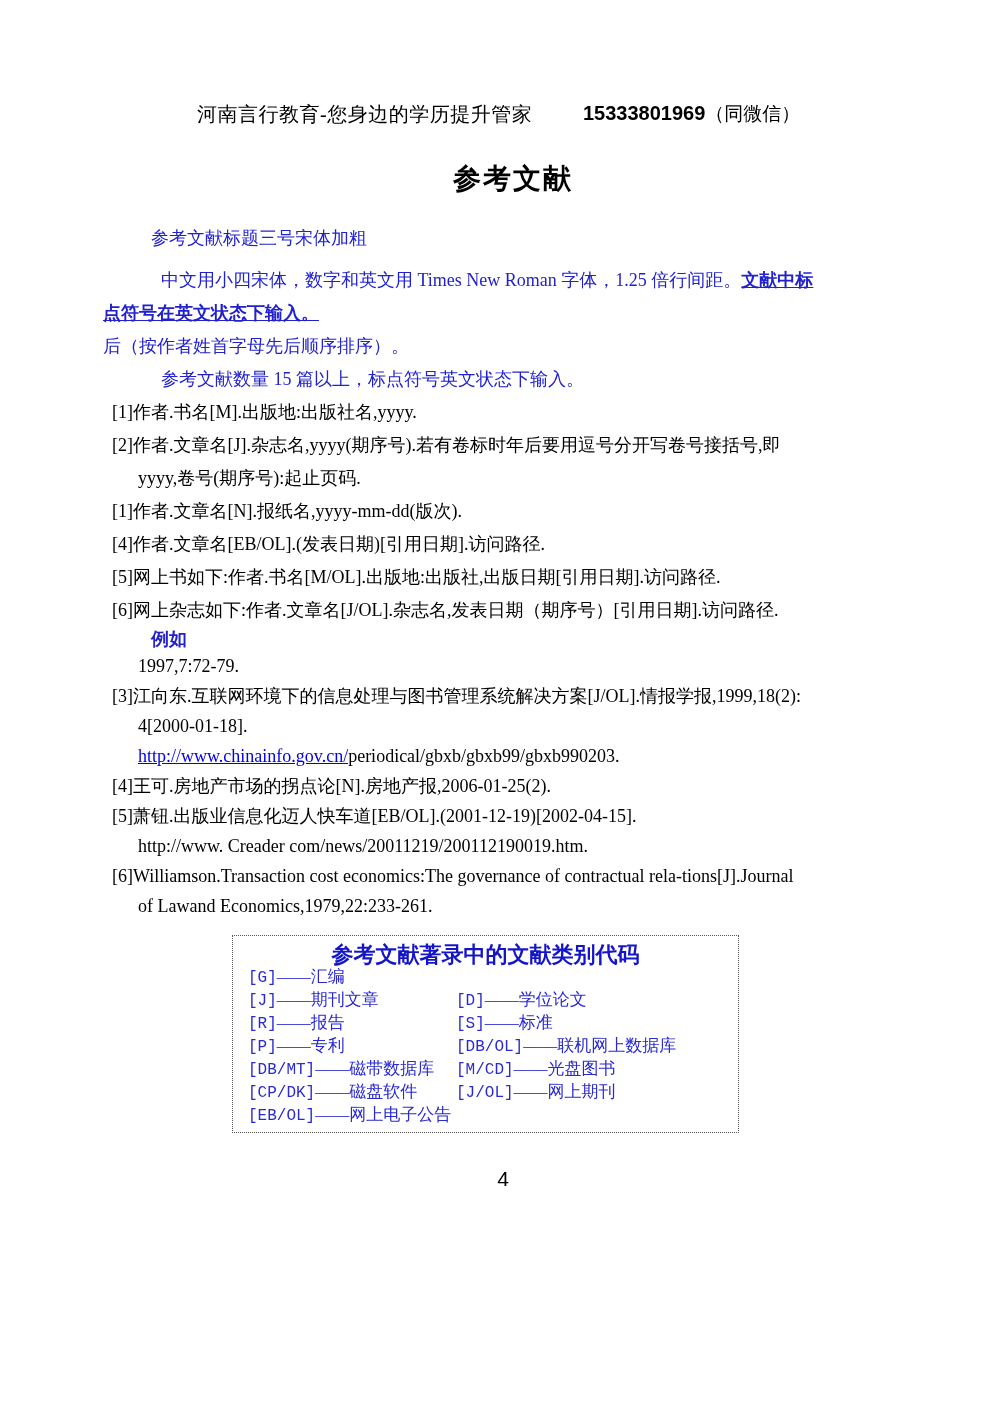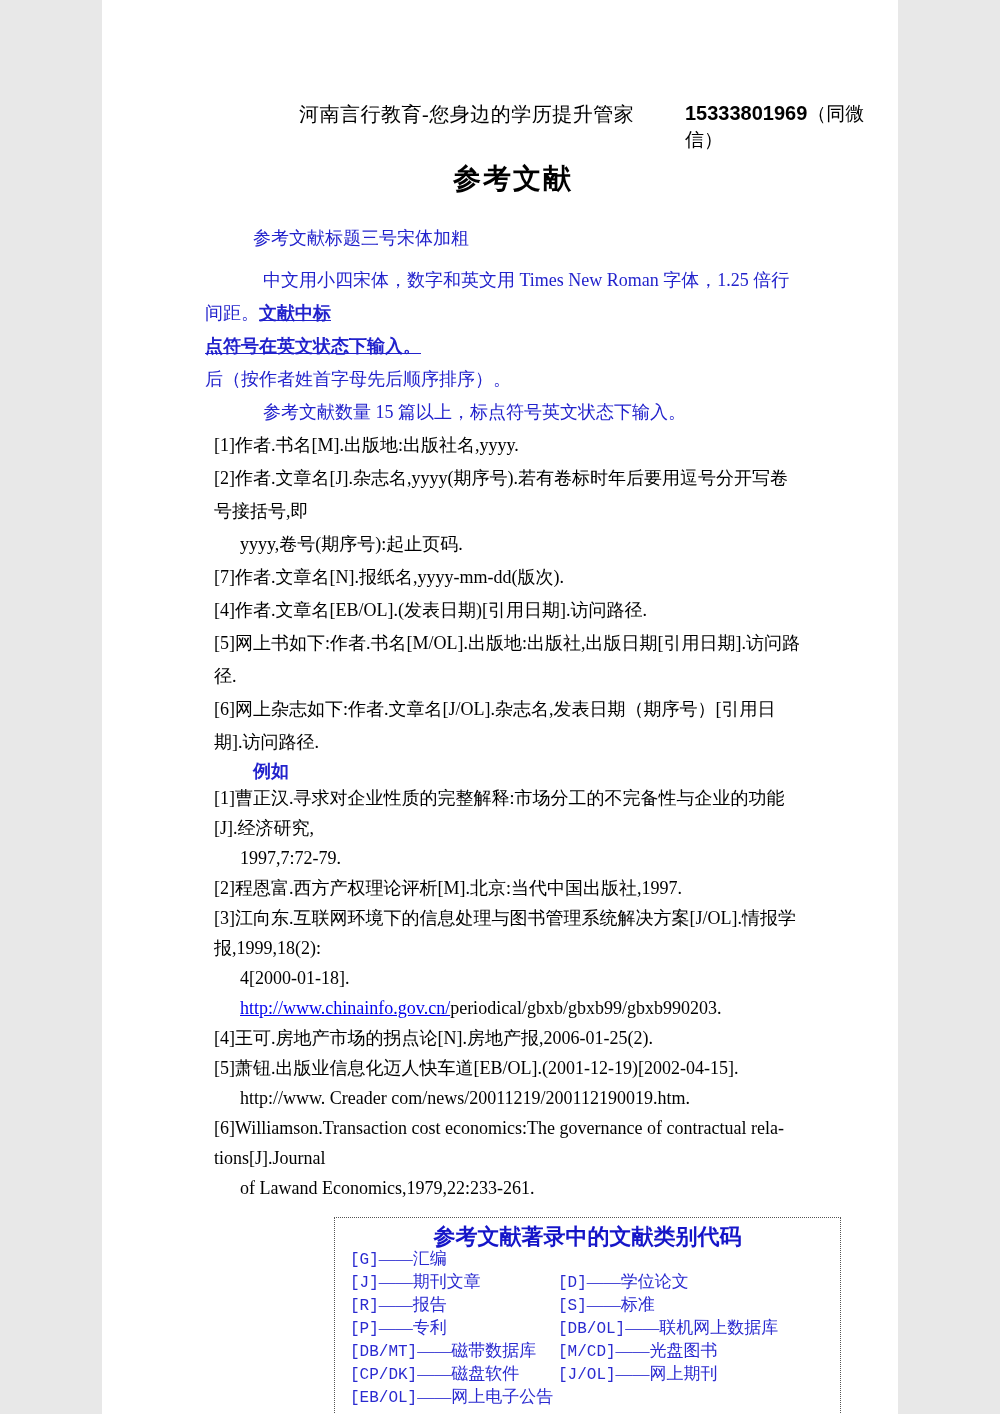--- a/index.html
+++ b/index.html
@@ -1,18 +1,18 @@
 <!DOCTYPE html>
 <html><head>
 <meta charset="utf-8">
 <style>
   html,body{margin:0;padding:0;background:#e8e8e8;}
   .page{
     position:relative;
-    width:796px;height:1414px;
+    width:1000px;height:1414px;
     margin:0 auto;
     background:#ffffff;
     font-family:"Liberation Serif",serif;
     color:#000;
     overflow:hidden;
   }
   
   .hdr-company{position:absolute;left:197px;top:101px;font-size:20px;letter-spacing:0.5px;}
   .hdr-phone{position:absolute;left:583px;top:101px;font-size:20px;}
   .hdr-phone .num{font-family:"Liberation Sans",sans-serif;font-weight:700;font-size:20px;}
@@ -60,32 +60,30 @@
       <div class="blue ind"><span>中文用小四宋体，数字和英文用 Times New Roman 字体，1.25 倍行间距。</span><span class="bold">文献中标</span></div>
       <div class="blue bold">点符号在英文状态下输入。</div>
       <div class="blue">后（按作者姓首字母先后顺序排序）。</div>
       <div class="blue ind">参考文献数量 15 篇以上，标点符号英文状态下输入。</div>
     </div>
 
     <div class="rules">
       <div>[1]作者.书名[M].出版地:出版社名,yyyy.</div>
       <div>[2]作者.文章名[J].杂志名,yyyy(期序号).若有卷标时年后要用逗号分开写卷号接括号,即</div>
       <div class="cont">yyyy,卷号(期序号):起止页码.</div>
-      <div>[7]作者.文章名[N].报纸名,yyyy-mm-dd(版次).</div>
+      <div>[1]作者.文章名[N].报纸名,yyyy-mm-dd(版次).</div>
       <div>[4]作者.文章名[EB/OL].(发表日期)[引用日期].访问路径.</div>
       <div>[5]网上书如下:作者.书名[M/OL].出版地:出版社,出版日期[引用日期].访问路径.</div>
       <div>[6]网上杂志如下:作者.文章名[J/OL].杂志名,发表日期（期序号）[引用日期].访问路径.</div>
     </div>
 
     <div class="blue ex-label">例如</div>
 
     <div class="examples">
-      <div>[1]曹正汉.寻求对企业性质的完整解释:市场分工的不完备性与企业的功能[J].经济研究,</div>
       <div class="cont">1997,7:72-79.</div>
-      <div>[2]程恩富.西方产权理论评析[M].北京:当代中国出版社,1997.</div>
       <div>[3]江向东.互联网环境下的信息处理与图书管理系统解决方案[J/OL].情报学报,1999,18(2):</div>
       <div class="cont">4[2000-01-18].</div>
       <div class="cont"><a class="link" href="#">http://www.chinainfo.gov.cn/</a><span>periodical/gbxb/gbxb99/gbxb990203.</span></div>
       <div>[4]王可.房地产市场的拐点论[N].房地产报,2006-01-25(2).</div>
       <div>[5]萧钮.出版业信息化迈人快车道[EB/OL].(2001-12-19)[2002-04-15].</div>
       <div class="cont">http://www. Creader com/news/20011219/200112190019.htm.</div>
       <div>[6]Williamson.Transaction cost economics:The governance of contractual rela-tions[J].Journal</div>
       <div class="cont">of Lawand Economics,1979,22:233-261.</div>
     </div>
 

